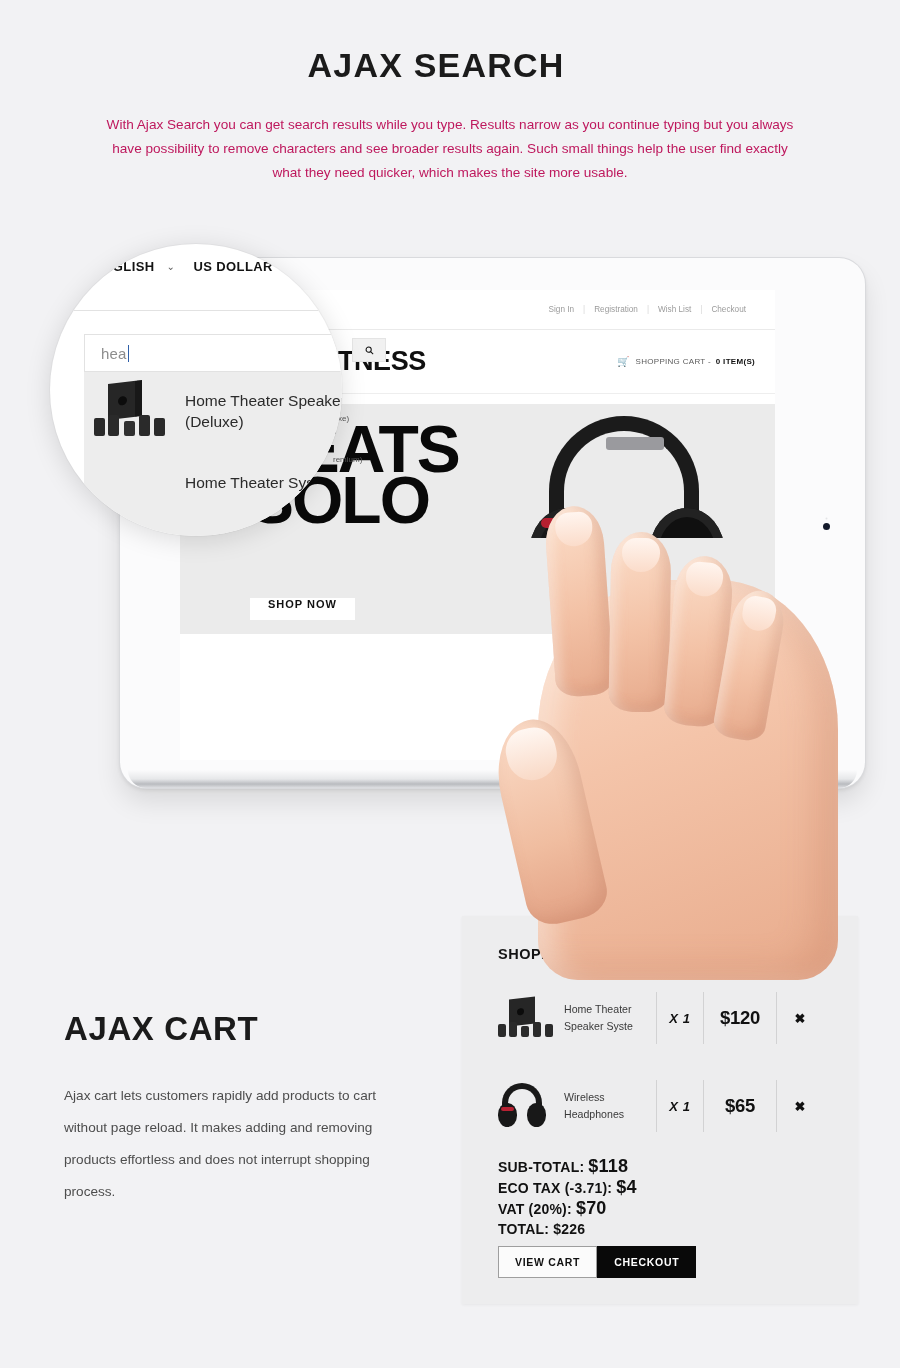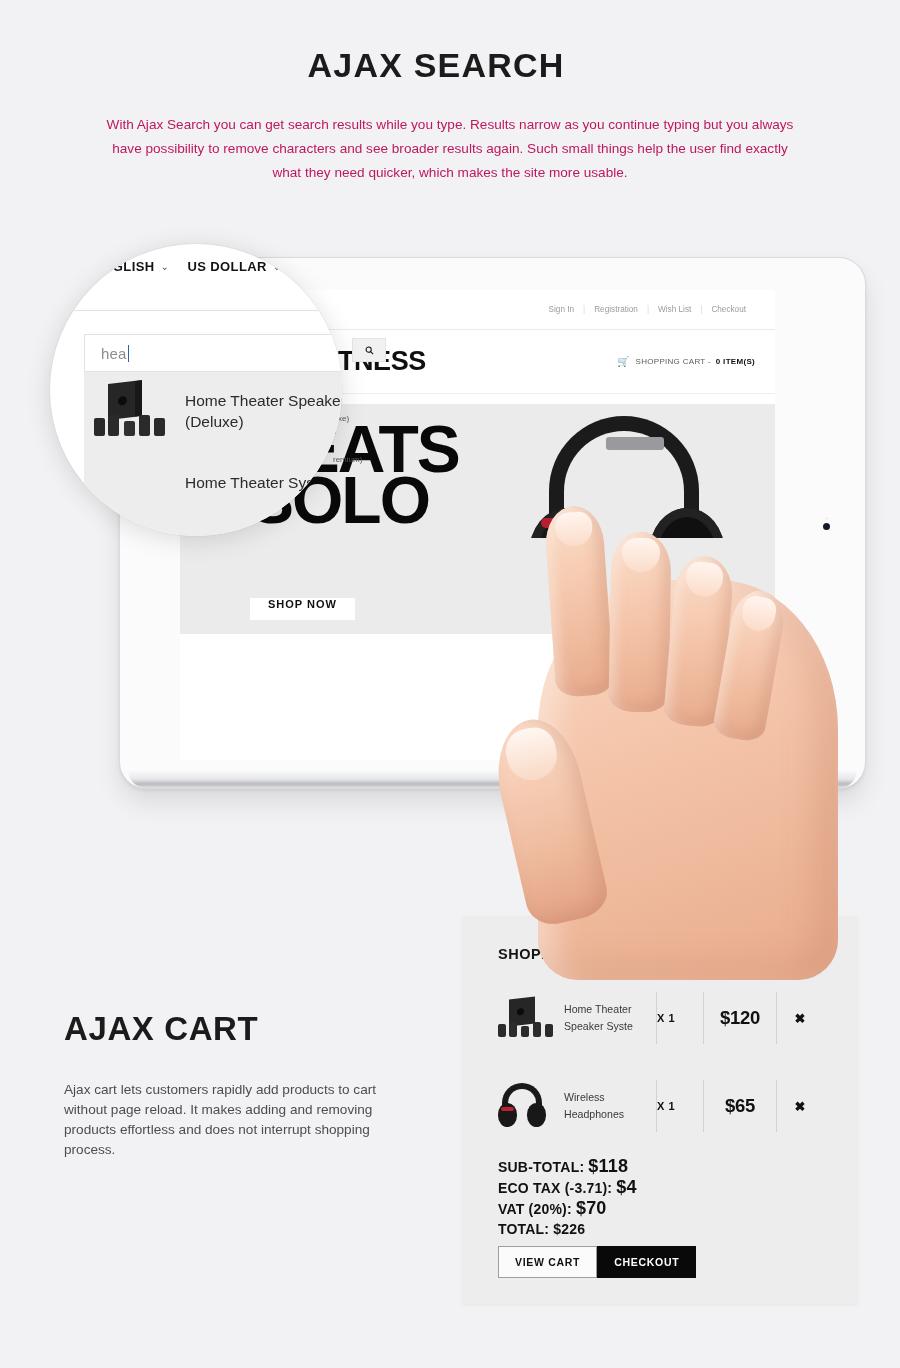--- a/index.html
+++ b/index.html
@@ -262,21 +262,21 @@
   }
   .mag-inner { position: absolute; left: 0; top: 0; width: 292px; height: 292px; }
 
   .mag-topbar {
     position: absolute; left: 0; top: 0; width: 292px; height: 44px;
     display: flex; align-items: center; gap: 18px;
     padding-left: 44px;
   }
   .mag-sel {
     font-size: 13px; font-weight: bold; letter-spacing: .4px; color: #131313;
-    display: flex; align-items: center; gap: 6px; white-space: nowrap;
+    display: flex; align-items: center; gap: 12px; white-space: nowrap;
   }
   .mag-sel .chev { font-size: 10px; color: #5c5c5c; font-weight: normal; }
   .mag-rule {
     position: absolute; left: 22px; top: 66px; width: 250px; height: 1px;
     background: #e2e2e2;
   }
   .mag-search-box {
     position: absolute; left: 34px; top: 90px;
     width: 300px; height: 38px;
     background: #fff;
@@ -358,21 +358,21 @@
 
   
   #title-ajax-cart {
     position: absolute;
     left: 64px; top: 1010px;
     font-size: 33px; font-weight: bold; letter-spacing: .6px; color: #1b1b1b;
   }
   #desc-ajax-cart {
     position: absolute;
     left: 64px; top: 1080px; width: 348px;
-    font-size: 13.6px; line-height: 20px; color: #4d4d4d;
+    font-size: 13.6px; line-height: 32px; color: #4d4d4d;
   }
 
   .cart-panel {
     position: absolute;
     left: 462px; top: 916px;
     width: 396px; height: 388px;
     background: #ededee;
     box-shadow: 0 1px 3px rgba(0,0,0,.05);
   }
   .cart-heading {
@@ -386,21 +386,21 @@
   }
   #cart-row-1 { top: 68px; }
   #cart-row-2 { top: 156px; }
 
   .cr-thumb { width: 62px; height: 52px; flex: none; display: flex; align-items: center; }
   .cr-name {
     width: 96px; font-size: 10.6px; line-height: 17px; color: #3a3a3a;
     padding-left: 4px;
   }
   .cr-sep { width: 1px; height: 52px; background: #d2d2d3; flex: none; }
-  .cr-qty { width: 46px; font-size: 11px; font-weight: bold; color: #111; letter-spacing: .6px; }
+  .cr-qty { width: 46px; text-align: center; font-size: 13px; font-weight: bold; color: #111; letter-spacing: .6px; font-style: italic; }
   .cr-price { width: 72px; text-align: center; font-size: 18.5px; font-weight: bold; color: #111; letter-spacing: -.3px; }
   .cr-remove { width: 46px; text-align: center; font-size: 13px; font-weight: bold; color: #111; cursor: pointer; }
 
   
   .spk-s { position: relative; width: 58px; height: 40px; }
   .spk-s .sub { position: absolute; left: 11px; top: 0; width: 26px; height: 27px; background: #262626; transform: skewY(-7deg); }
   .spk-s .sub::after { content:""; position:absolute; left:8px; top:10px; width:7px; height:7px; border-radius:50%; background:#0b0b0b; }
   .spk-s .sat { position: absolute; bottom: 1px; width: 8px; height: 15px; background: #2b2b2b; border-radius: 2px; }
   .spk-s .sat.s1 { left: 0; height: 13px; }
   .spk-s .sat.s2 { left: 11px; }

